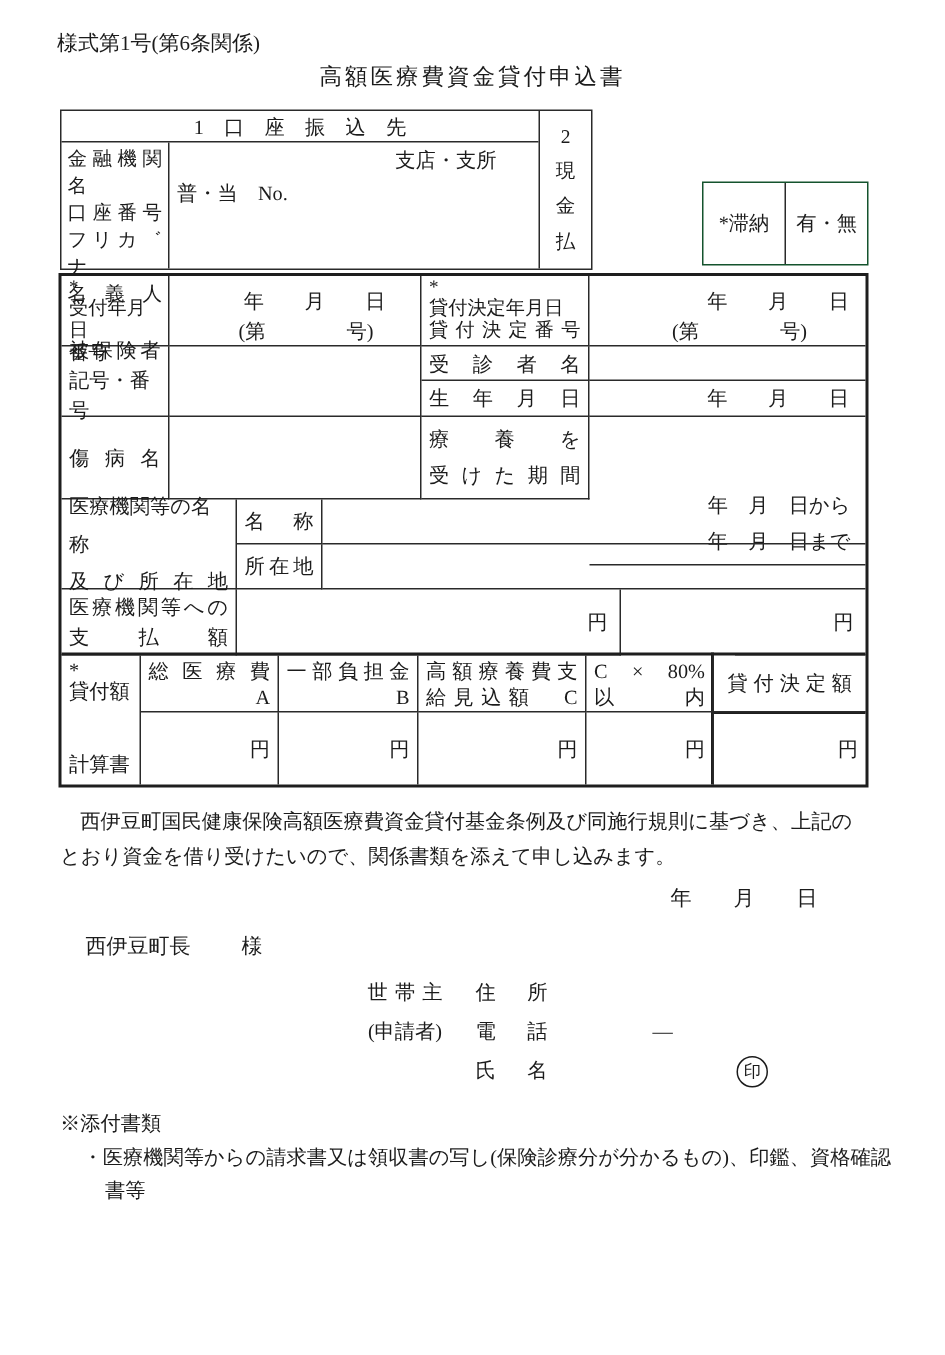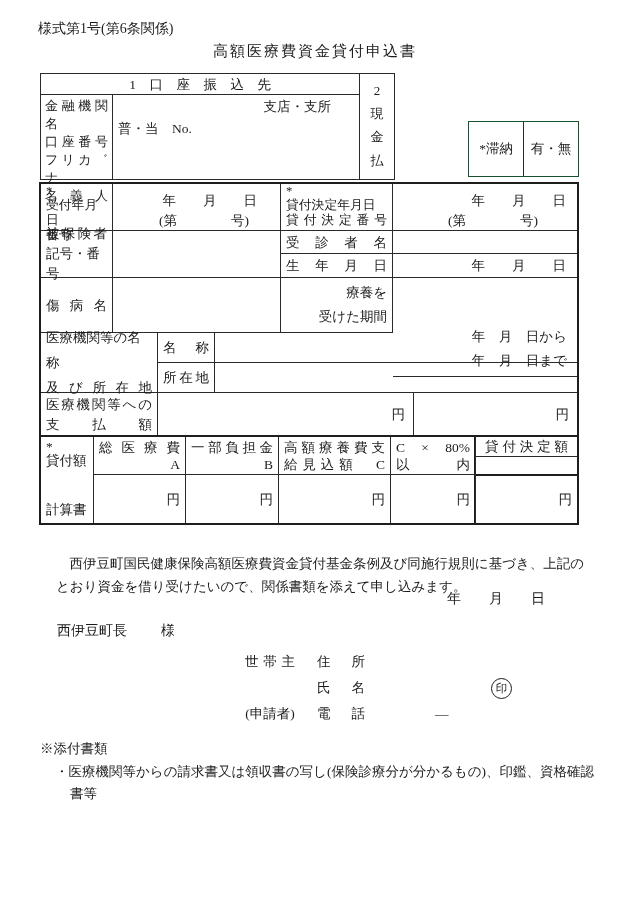--- a/index.html
+++ b/index.html
@@ -27,31 +27,31 @@
   .arrears-label { border-right:1px solid #2a2a2a; }
 
   
   .main-table { left:39px; top:182px; width:540px; height:343px; border:2px solid #1e1e1e; box-sizing:border-box; font-size:13.5px; }
   .cell { position:absolute; box-sizing:border-box; border-right:1px solid #2a2a2a; border-bottom:1px solid #2a2a2a; display:flex; flex-direction:column; justify-content:center; padding:1px 5px; line-height:17px; }
   .no-r { border-right:none; } .no-b { border-bottom:none; }
   .jchar { text-align:justify; text-align-last:justify; text-justify:inter-character; }
   .tstart { justify-content:flex-start; }
   .right { text-align:right; }
   .lh15 { line-height:15px; font-size:12.8px; }
-  .lh24 { line-height:24px;align-items:flex-end; }
+  .lh24 { line-height:24px; }
   .lh26 { line-height:25px; }
   .lh21 { line-height:20px; }
   .mark-line { line-height:13px; }
   .bold-hline { position:absolute; left:0; top:251px; width:536px; height:2px; background:#1e1e1e; }
   .bold-vline { position:absolute; left:433px; top:251px; width:2px; height:88px; background:#1e1e1e; }
   .bold-hline2 { position:absolute; left:433px; top:290px; width:103px; height:2px; background:#1e1e1e; }
   .loan-label-cell { justify-content:space-between; padding-top:3px; padding-bottom:6px; }
 
   
-  .declaration { left:40px; top:536px; width:540px; font-size:13.5px; line-height:23px; margin:16px; }
+  .declaration { left:40px; top:536px; width:540px; font-size:13.5px; line-height:23px; margin:0; }
   .date-line { top:590px; right:85px; font-size:14px; }
   .addressee-line { left:57px; top:622px; font-size:14px; }
   .honorific { margin-left:34px; }
   .sig-block { left:231px; top:649px; width:360px; font-size:13.5px; }
   .sig-row { display:flex; align-items:center; height:26px; }
   .sig-col1 { width:78px; box-sizing:border-box; }
   .sig-col1.spread { padding:0 14px; }
   .sig-col2 { width:48px; margin-left:8px; }
   .sig-dash { margin-left:70px; }
   .seal-circle { margin-left:126px; width:19px; height:19px; border:1px solid #1b1b1b; border-radius:50%; display:inline-flex; align-items:center; justify-content:center; font-size:11.5px; }
@@ -185,21 +185,21 @@
       <div class="right">B</div>
     </div>
     <div class="cell" style="left:238px;top:253px;width:112px;height:38px;">
       <div class="jchar">高額療養費支</div>
       <div class="jchar">給見込額　C</div>
     </div>
     <div class="cell" style="left:350px;top:253px;width:85px;height:38px;">
       <div class="jchar">C × 80%</div>
       <div class="jchar">以内</div>
     </div>
-    <div class="cell no-r" style="left:435px;top:253px;width:101px;height:20px;">
+    <div class="cell no-r" style="left:435px;top:253px;width:101px;height:38px;">
       <div class="jchar" style="padding:0 4px;">貸付決定額</div>
     </div>
     <div class="cell no-b" style="left:53px;top:291px;width:92px;height:48px;">
       <div class="right">円</div>
     </div>
     <div class="cell no-b" style="left:145px;top:291px;width:93px;height:48px;">
       <div class="right">円</div>
     </div>
     <div class="cell no-b" style="left:238px;top:291px;width:112px;height:48px;">
       <div class="right">円</div>
@@ -215,31 +215,31 @@
   <p class="abs declaration">　西伊豆町国民健康保険高額医療費資金貸付基金条例及び同施行規則に基づき、上記のとおり資金を借り受けたいので、関係書類を添えて申し込みます。</p>
   <div class="abs date-line">年　　月　　日</div>
   <div class="abs addressee-line">
     <span>西伊豆町長</span><span class="honorific">様</span>
   </div>
 
   <div class="abs sig-block">
     <div class="sig-row">
       <span class="sig-col1 spread jchar">世帯主</span>
       <span class="sig-col2 jchar">住所</span>
+    </div>
+    <div class="sig-row">
+      <span class="sig-col1" style="text-align:center;">(申請者)</span>
+      <span class="sig-col2 jchar">電話</span>
+      <span class="sig-dash">―</span>
     </div>
     <div class="sig-row">
       <span class="sig-col1"></span>
       <span class="sig-col2 jchar">氏名</span>
       <span class="seal-circle">
           <span>印</span>
         </span>
     </div>
-    <div class="sig-row">
-      <span class="sig-col1" style="text-align:center;">(申請者)</span>
-      <span class="sig-col2 jchar">電話</span>
-      <span class="sig-dash">―</span>
-    </div>
   </div>
 
   <div class="abs footnote-heading">※添付書類</div>
   <div class="abs footnote-item">・医療機関等からの請求書又は領収書の写し(保険診療分が分かるもの)、印鑑、資格確認書等</div>
 
 </div>
 
 </body></html>

